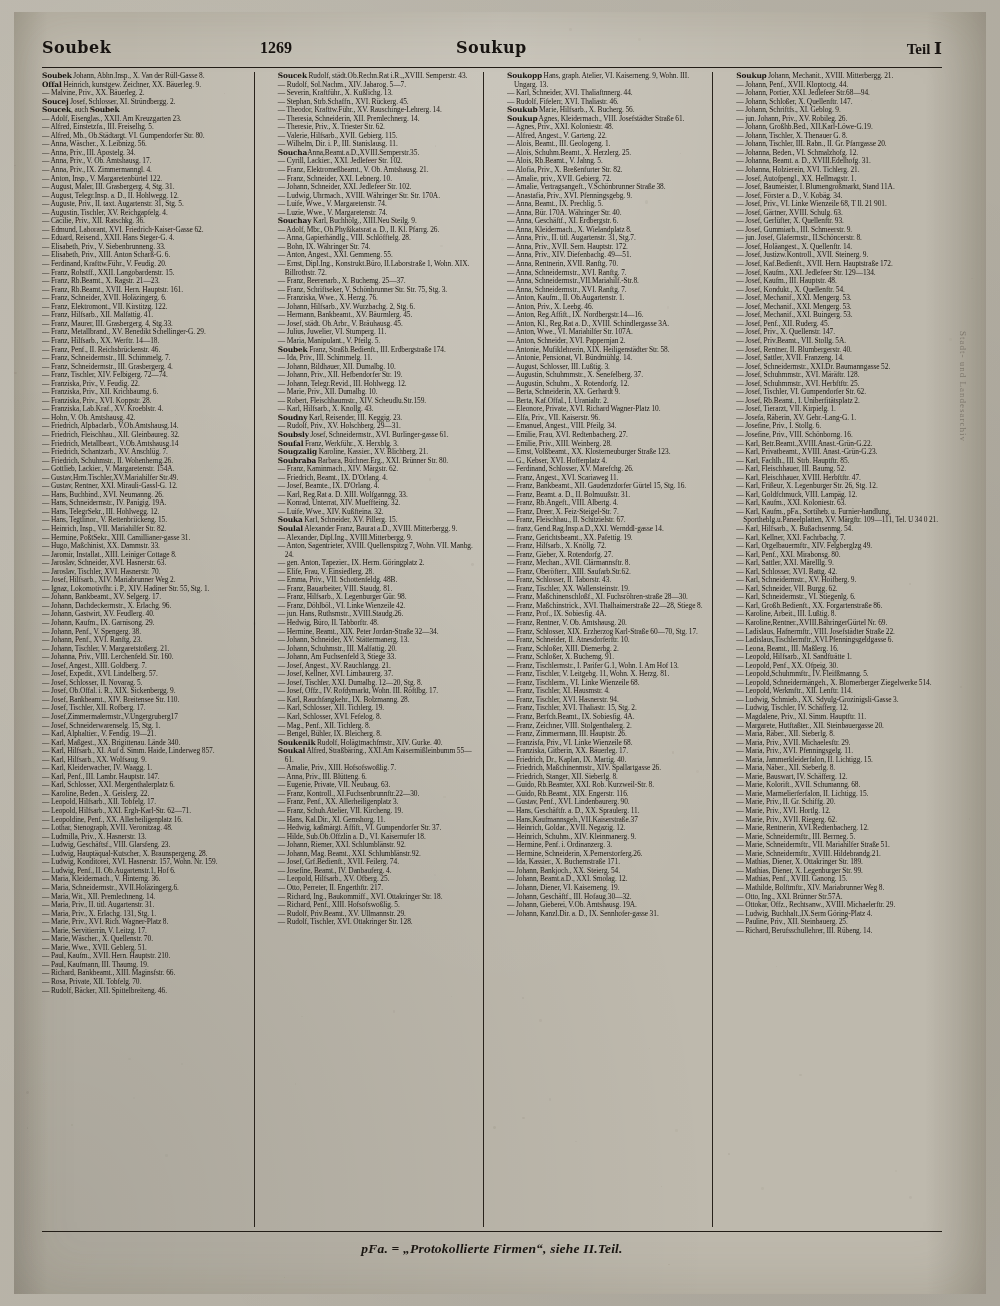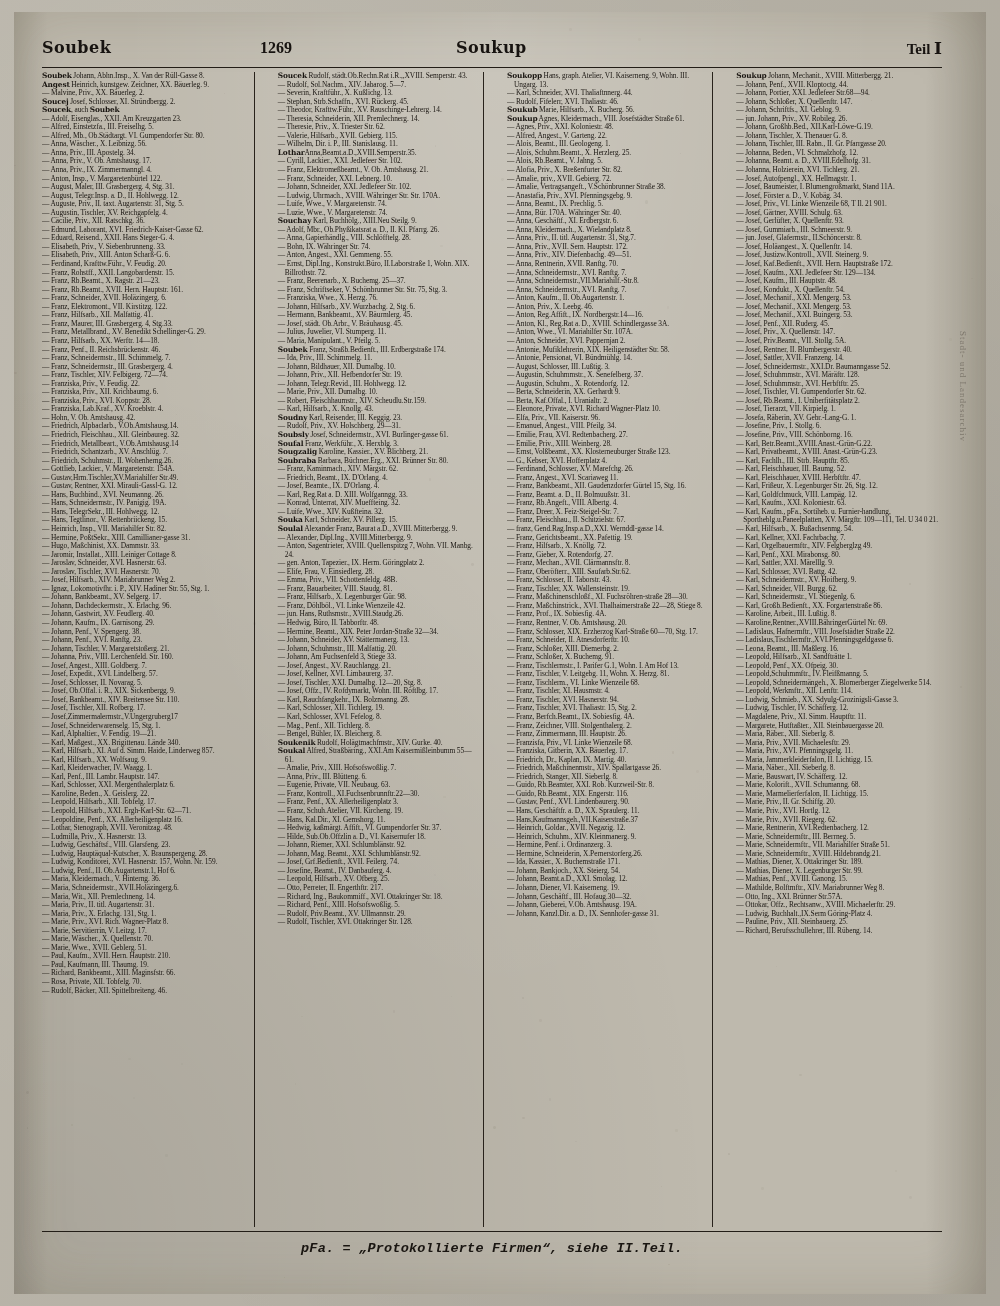--- a/index.html
+++ b/index.html
@@ -140,21 +140,21 @@
   }
   .entry b {
     font-family: "DejaVu Serif", serif;
     font-weight: bold;
     letter-spacing: -0.15px;
   }
   
   .footer {
     margin-top: 9px;
     text-align: center;
-    font-family: Liberation Mono, monospace;
+    font-family: Liberation Serif, serif;
     font-weight: bold;
     font-style: italic;
     font-size: 13.5px;
     color: #1b1713;
     letter-spacing: 0.2px;
   }
   
   .side-note {
     position: absolute;
     right: 18px;
@@ -188,21 +188,21 @@
         <span class="hdr-left">Soubek</span>
         <span class="hdr-pageno">1269</span>
         <span class="hdr-mid">Soukup</span>
         <span class="hdr-right"><span id="vol-text">Teil <b>I</b></span></span>
       </div>
       <div class="rule"></div>
 
       <div class="cols">
         <div class="col">
             <p class="entry"><b>Soubek</b> Johann, Abhn.Insp., X. Van der Rüll-Gasse 8.</p>
-            <p class="entry"><b>Angest</b> Heinrich, kunstgew. Zeichner, XX. Bäuerleg. 9.</p>
+            <p class="entry"><b>Offal</b> Heinrich, kunstgew. Zeichner, XX. Bäuerleg. 9.</p>
             <p class="entry">— Malvine, Priv., XX. Bäuerleg. 2.</p>
             <p class="entry"><b>Soucej</b> Josef, Schlosser, XI. Stründbergg. 2.</p>
             <p class="entry"><b>Soucek</b>, auch <b>Soubek</b></p>
             <p class="entry">— Adolf, Eisenglas., XXII. Am Kreuzgarten 23.</p>
             <p class="entry">— Alfred, Einstetzfa., III. Freiselhg. 5.</p>
             <p class="entry">— Alfred, Mb., Ob.Städtargt. VI. Gumpendorfer Str. 80.</p>
             <p class="entry">— Anna, Wäscher., X. Leibnizg. 56.</p>
             <p class="entry">— Anna, Priv., III. Apostelg. 34.</p>
             <p class="entry">— Anna, Priv., V. Ob. Amtshausg. 17.</p>
             <p class="entry">— Anna, Priv., IX. Zimmermanngl. 4.</p>
@@ -306,21 +306,21 @@
         <div class="col">
             <p class="entry"><b>Soucek</b> Rudolf, städt.Ob.Rechn.Rat i.R.,,XVIII. Semperstr. 43.</p>
             <p class="entry">— Rudolf, Sol.Nachm., XIV. Jabarog. 5—7.</p>
             <p class="entry">— Severin, Kraftführ., X. Kußlichg. 13.</p>
             <p class="entry">— Stephan, Strb.Schaffn., XVI. Rückerg. 45.</p>
             <p class="entry">— Theodor, Krafttw.Führ., XV. Rauschinge-Lehrerg. 14.</p>
             <p class="entry">— Theresia, Schneiderin, XII. Premlechnerg. 14.</p>
             <p class="entry">— Theresie, Priv., X. Triester Str. 62.</p>
             <p class="entry">— Valerie, Hilfsarb., XVII. Gebierg. 115.</p>
             <p class="entry">— Wilhelm, Dir. i. P., III. Stanislausg. 11.</p>
-            <p class="entry"><b>Lothar</b>Anna,Beamt.a.D.,XVIII.Semperstr.35.</p>
+            <p class="entry"><b>Soucha</b>Anna,Beamt.a.D.,XVIII.Semperstr.35.</p>
             <p class="entry">— Cyrill, Lackier., XXI. Jedlefeer Str. 102.</p>
             <p class="entry">— Franz, Elektromeßbeamt., V. Ob. Amtshausg. 21.</p>
             <p class="entry">— Franz, Schneider, XXI. Lebnerg. 10.</p>
             <p class="entry">— Johann, Schneider, XXI. Jedlefeer Str. 102.</p>
             <p class="entry">— Ludwig, Uhrmach., XVIII. Währinger Str. Str. 170A.</p>
             <p class="entry">— Luife, Wwe., V. Margaretenstr. 74.</p>
             <p class="entry">— Luzie, Wwe., V. Margaretenstr. 74.</p>
             <p class="entry"><b>Souchay</b> Karl, Buchhölg., XIII.Neu Steilg. 9.</p>
             <p class="entry">— Adolf, Mbr., Ob.Phyßikatsrat a. D., II. Kl. Pfarrg. 26.</p>
             <p class="entry">— Anna, Gapierhändlg., VIII. Schlöfftelg. 28.</p>

